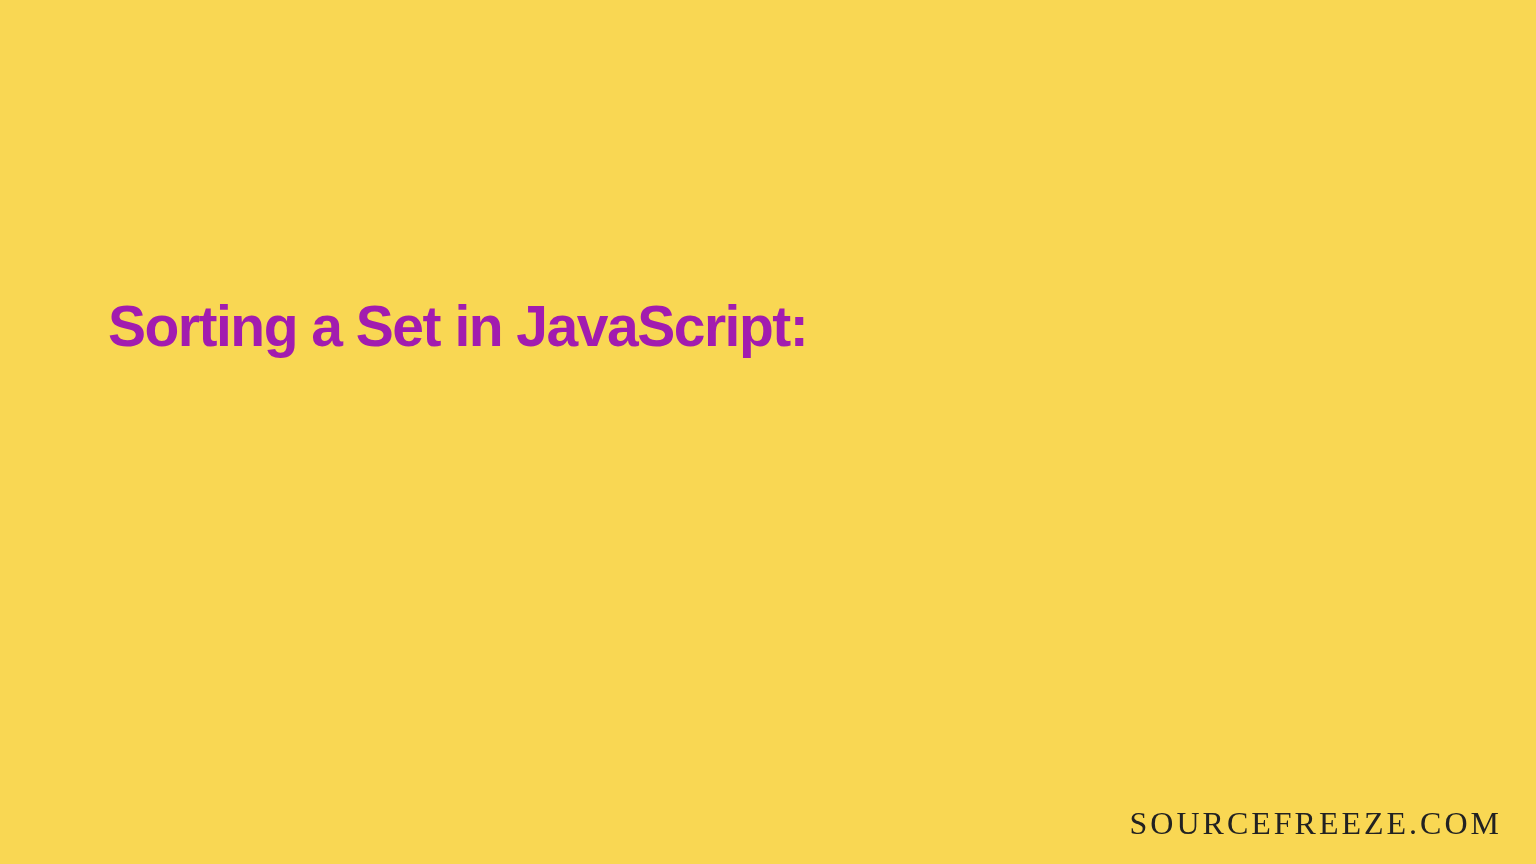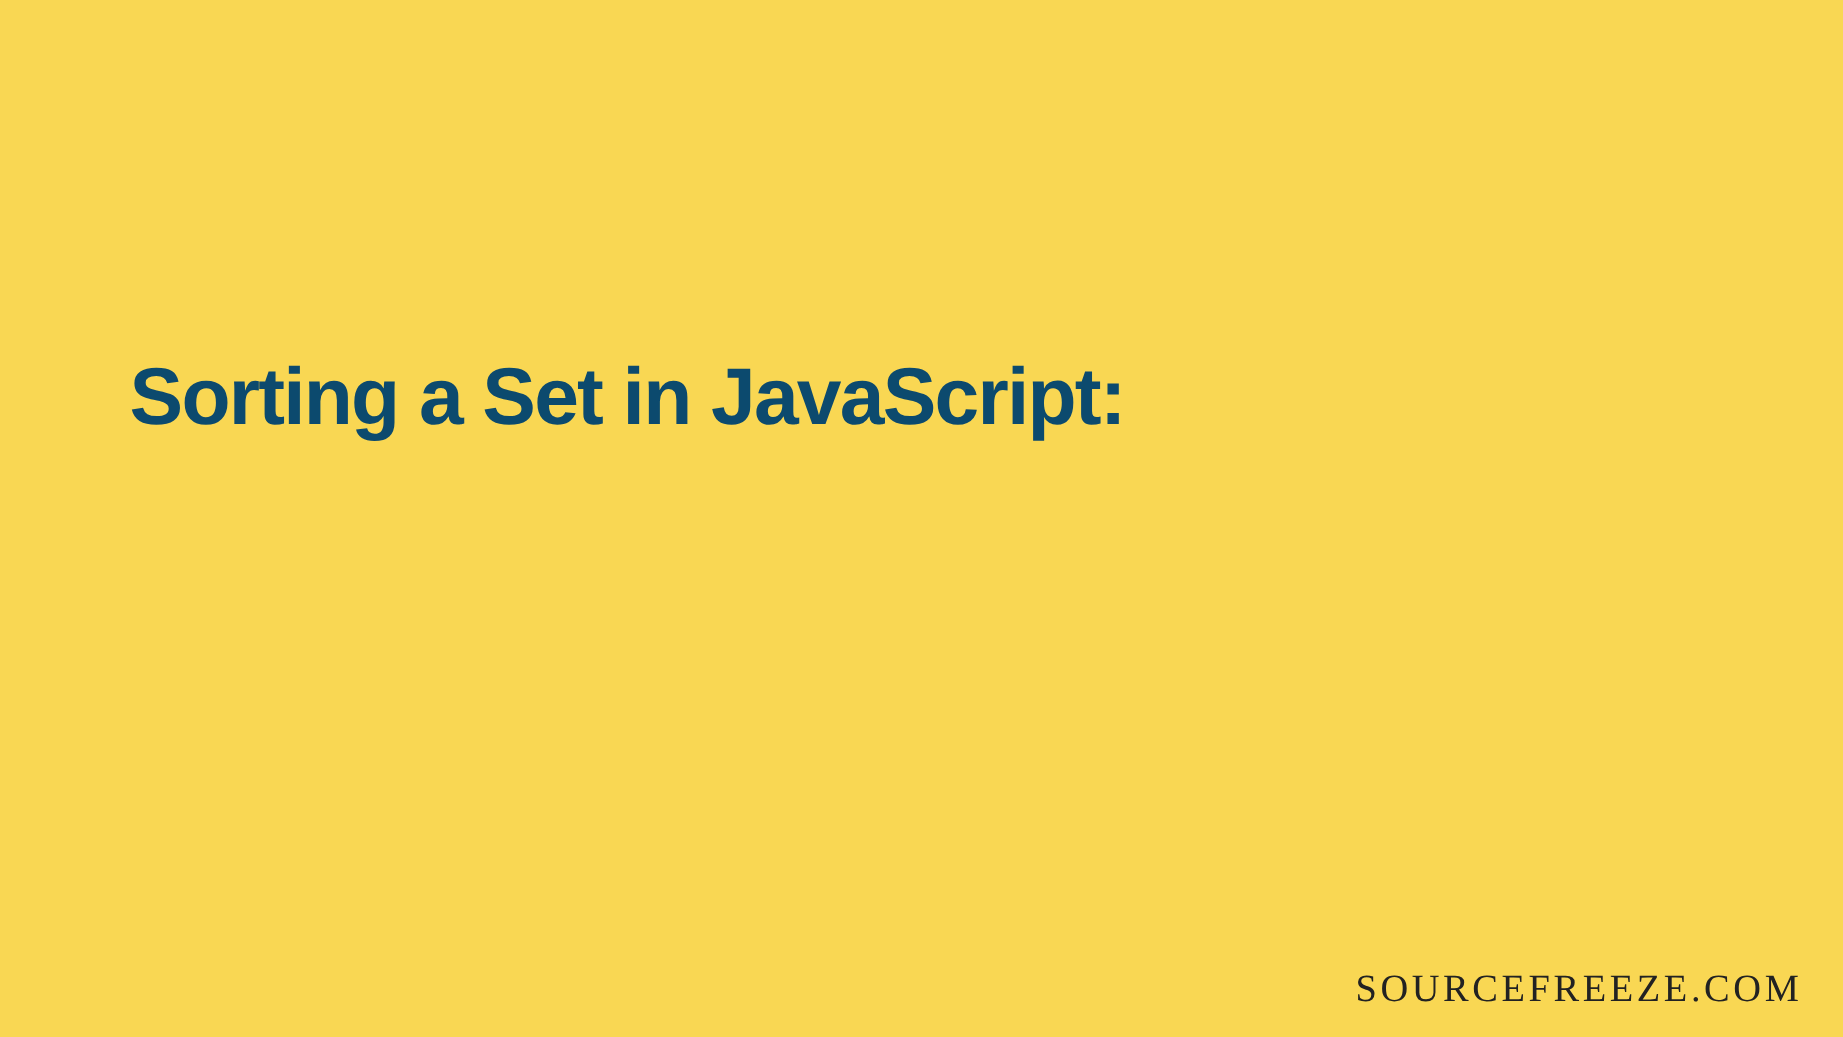--- a/index.html
+++ b/index.html
@@ -16,24 +16,24 @@
     background: #f9d753;
     box-sizing: border-box;
   }
   .headline {
     position: absolute;
     left: 108px;
     top: 298px;
     width: 1320px;
     font-family: "Arial Black", "Arial Bold", Arial, Helvetica, sans-serif;
     font-weight: 900;
-    font-size: 67px;
+    font-size: 57px;
     line-height: 0.985;
     letter-spacing: -1.5px;
-    color: #0c4a6e;
+    color: #a21caf;
   }
   .watermark {
     position: absolute;
     right: 34px;
     bottom: 22px;
     font-family: Georgia, "Times New Roman", Times, serif;
     font-size: 32px;
     letter-spacing: 3px;
     color: #222222;
   }

